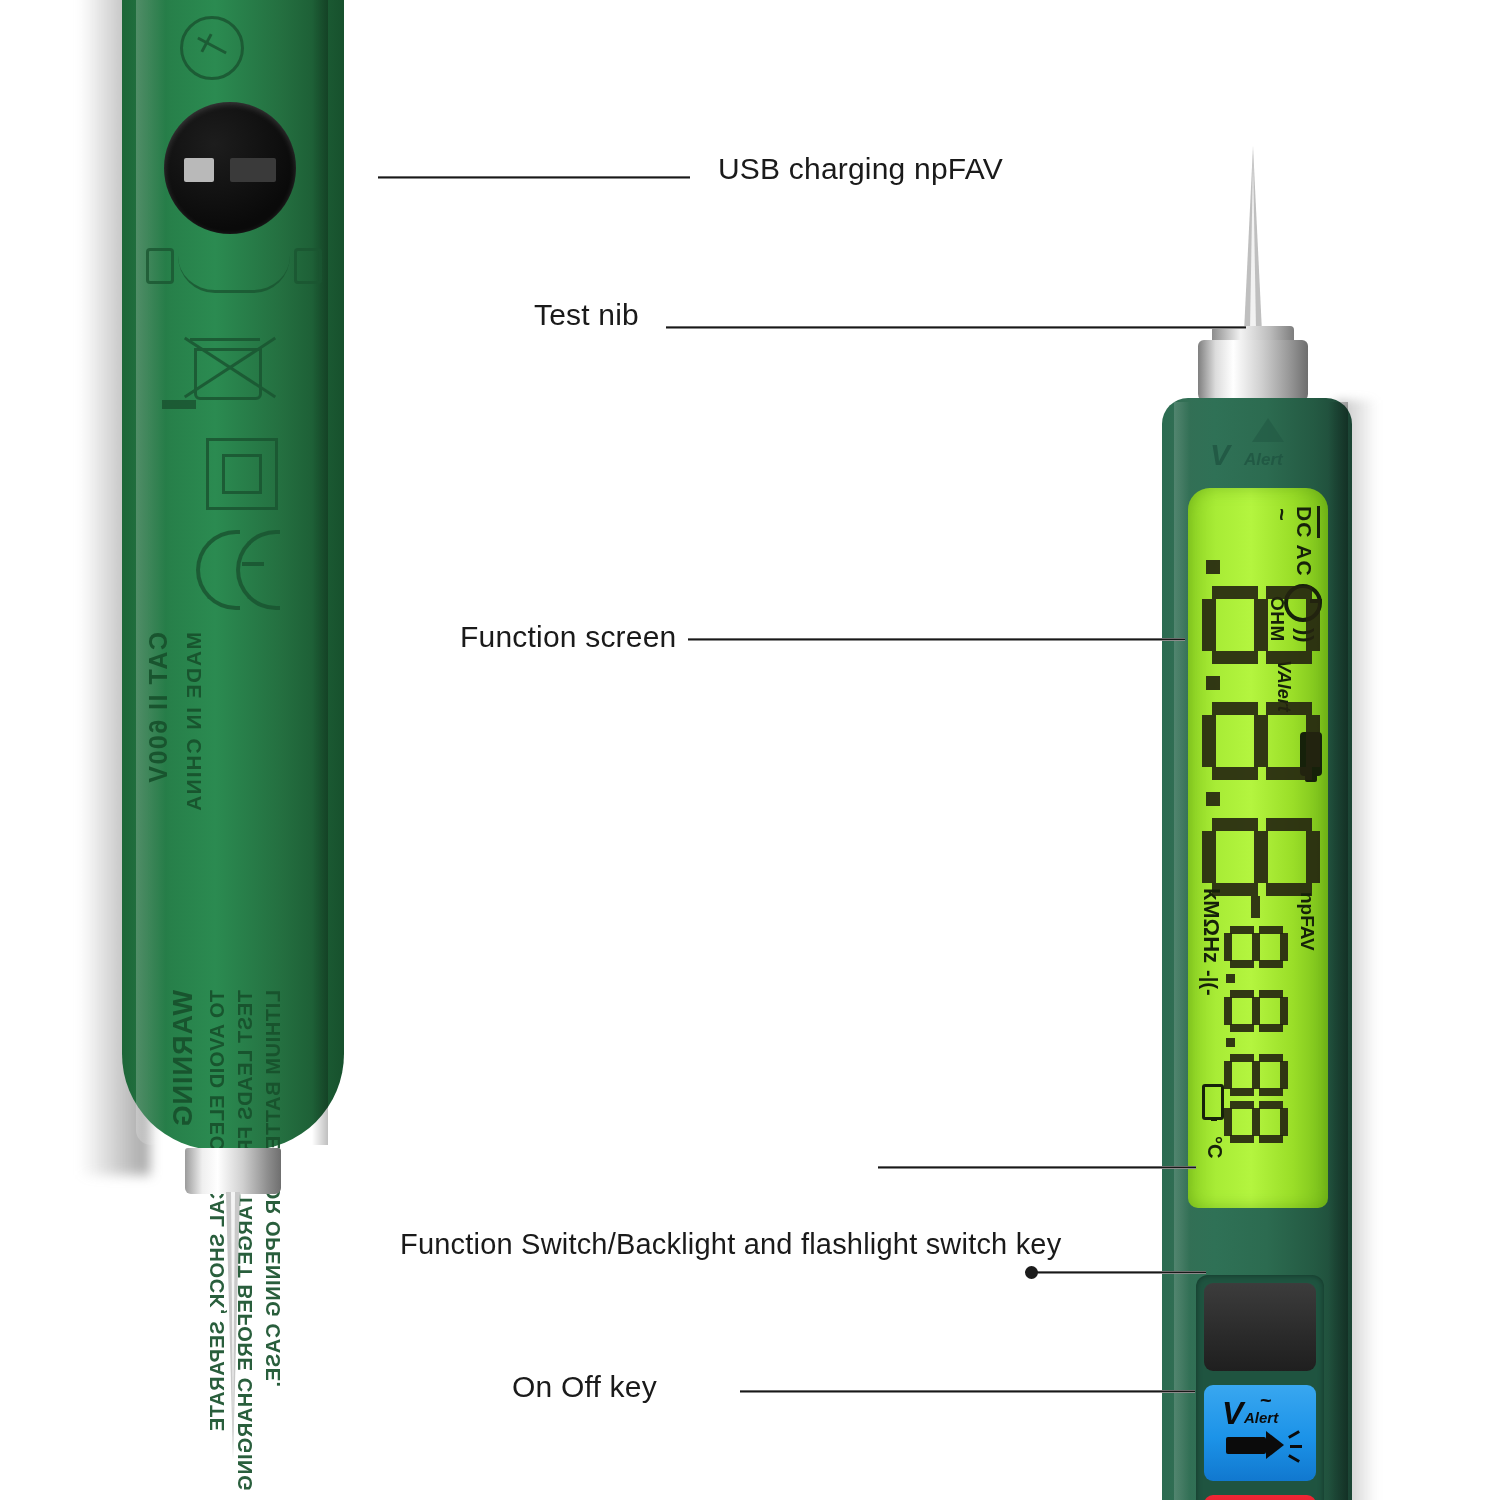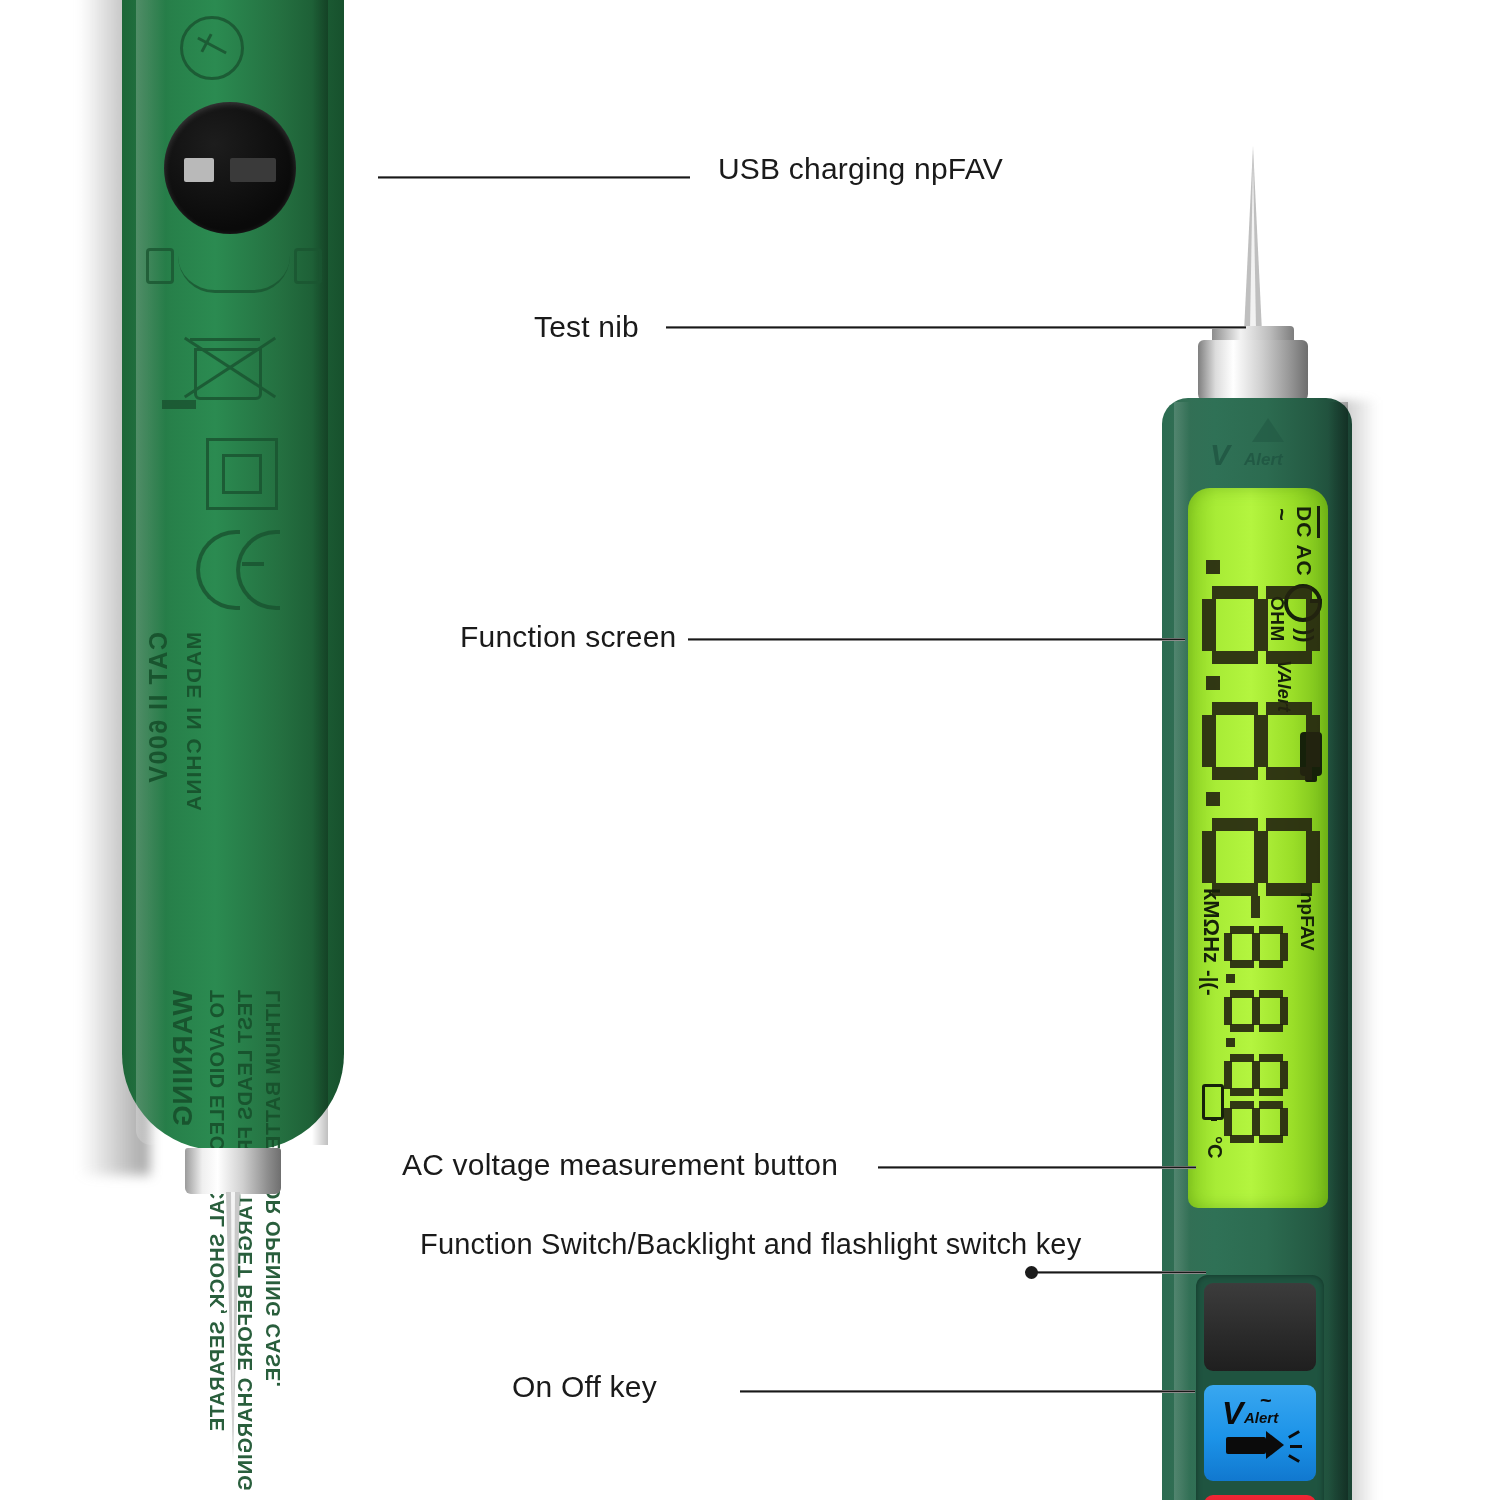--- a/index.html
+++ b/index.html
@@ -423,28 +423,27 @@
         
         
       </div>
     </div>
 
   </div>
 
   <div class="label" style="left:718px;top:154px;">USB charging npFAV</div>
   <div class="leader" style="left:378px;top:176px;width:312px;"></div>
 
-  <div class="label" style="left:534px;top:312px;">Test nib</div>
+  <div class="label" style="left:534px;top:300px;">Test nib</div>
   <div class="leader" style="left:666px;top:326px;width:580px;"></div>
 
   <div class="label" style="left:460px;top:622px;">Function screen</div>
   <div class="leader" style="left:688px;top:638px;width:497px;"></div>
 
-  <div class="label" style="left:402px;top:1150px;">AC voltage measurement button</div>
   <div class="leader" style="left:878px;top:1166px;width:318px;"></div>
 
-  <div class="label small" style="left:420px;top:1230px;">Function Switch/Backlight and flashlight switch key</div>
+  <div class="label small" style="left:400px;top:1230px;">Function Switch/Backlight and flashlight switch key</div>
   <div class="leader dotted-end" style="left:1034px;top:1271px;width:172px;"></div>
 
   <div class="label" style="left:512px;top:1372px;">On Off key</div>
   <div class="leader" style="left:740px;top:1390px;width:455px;"></div>
 
 </div>
 
 </body></html>

